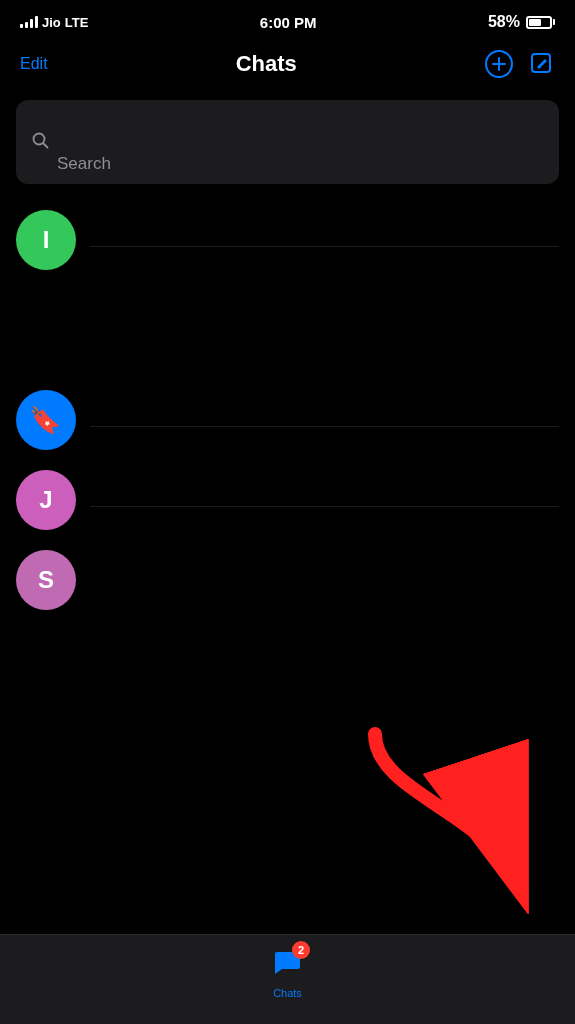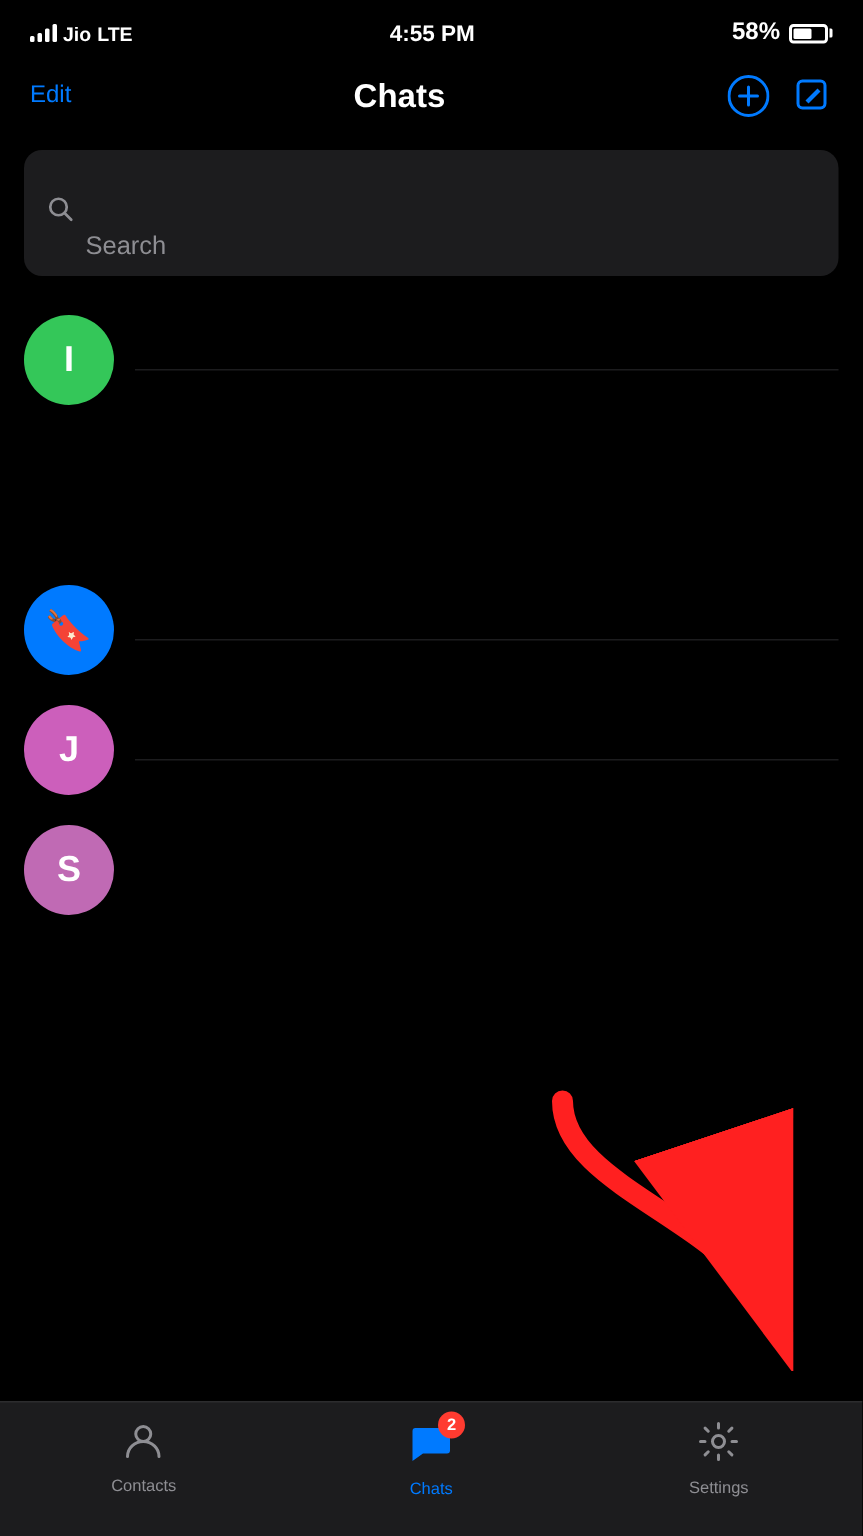--- a/index.html
+++ b/index.html
@@ -260,21 +260,21 @@
   <div class="status-left">
     <div class="signal-bars">
       <div class="signal-bar" style="height:4px"></div>
       <div class="signal-bar" style="height:6px"></div>
       <div class="signal-bar" style="height:9px"></div>
       <div class="signal-bar" style="height:12px"></div>
     </div>
     <span>Jio</span>
     <span>LTE</span>
   </div>
-  <div class="status-center">4:55 PM</div>
+  <div class="status-center">6:00 PM</div>
   <div class="status-right">
     <span>58%</span>
     <div class="battery-icon">
       <div class="battery-body">
         <div class="battery-fill"></div>
       </div>
       <div class="battery-tip"></div>
     </div>
   </div>
 </div>
@@ -355,43 +355,25 @@
   <defs>
     <marker id="arrowhead" markerWidth="12" markerHeight="8" refX="10" refY="4" orient="auto">
       <polygon points="0 0, 12 4, 0 8" fill="#FF2020"></polygon>
     </marker>
   </defs>
   <path d="M 40 20 C 40 80, 160 100, 185 175" stroke="#FF2020" stroke-width="14" fill="none" marker-end="url(#arrowhead)" stroke-linecap="round"></path>
 </svg>
 
 <div class="tab-bar">
 
-  <div class="tab-item">
-    <div class="tab-icon">
-      <svg width="27" height="27" viewBox="0 0 27 27" fill="none">
-        <circle cx="13.5" cy="9" r="5" stroke="#8e8e93" stroke-width="2"></circle>
-        <path d="M3 24c0-5.523 4.701-10 10.5-10s10.5 4.477 10.5 10" stroke="#8e8e93" stroke-width="2" stroke-linecap="round"></path>
-      </svg>
-    </div>
-    <span class="tab-label">Contacts</span>
-  </div>
 
   <div class="tab-item">
     <div class="tab-icon active" style="position:relative;">
       <svg width="29" height="29" viewBox="0 0 29 29" fill="none">
         <path d="M4 5h21a2 2 0 0 1 2 2v13a2 2 0 0 1-2 2H9l-7 5V7a2 2 0 0 1 2-2z" fill="#007AFF"></path>
       </svg>
       <span class="badge">2</span>
     </div>
     <span class="tab-label active">Chats</span>
   </div>
 
-  <div class="tab-item">
-    <div class="tab-icon">
-      <svg width="28" height="28" viewBox="0 0 28 28" fill="none">
-        <circle cx="14" cy="14" r="4" stroke="#8e8e93" stroke-width="2"></circle>
-        <path d="M14 2v3M14 23v3M2 14h3M23 14h3M5.05 5.05l2.12 2.12M20.83 20.83l2.12 2.12M5.05 22.95l2.12-2.12M20.83 7.17l2.12-2.12" stroke="#8e8e93" stroke-width="2" stroke-linecap="round"></path>
-      </svg>
-    </div>
-    <span class="tab-label">Settings</span>
-  </div>
 
 </div>
 
 </body></html>

